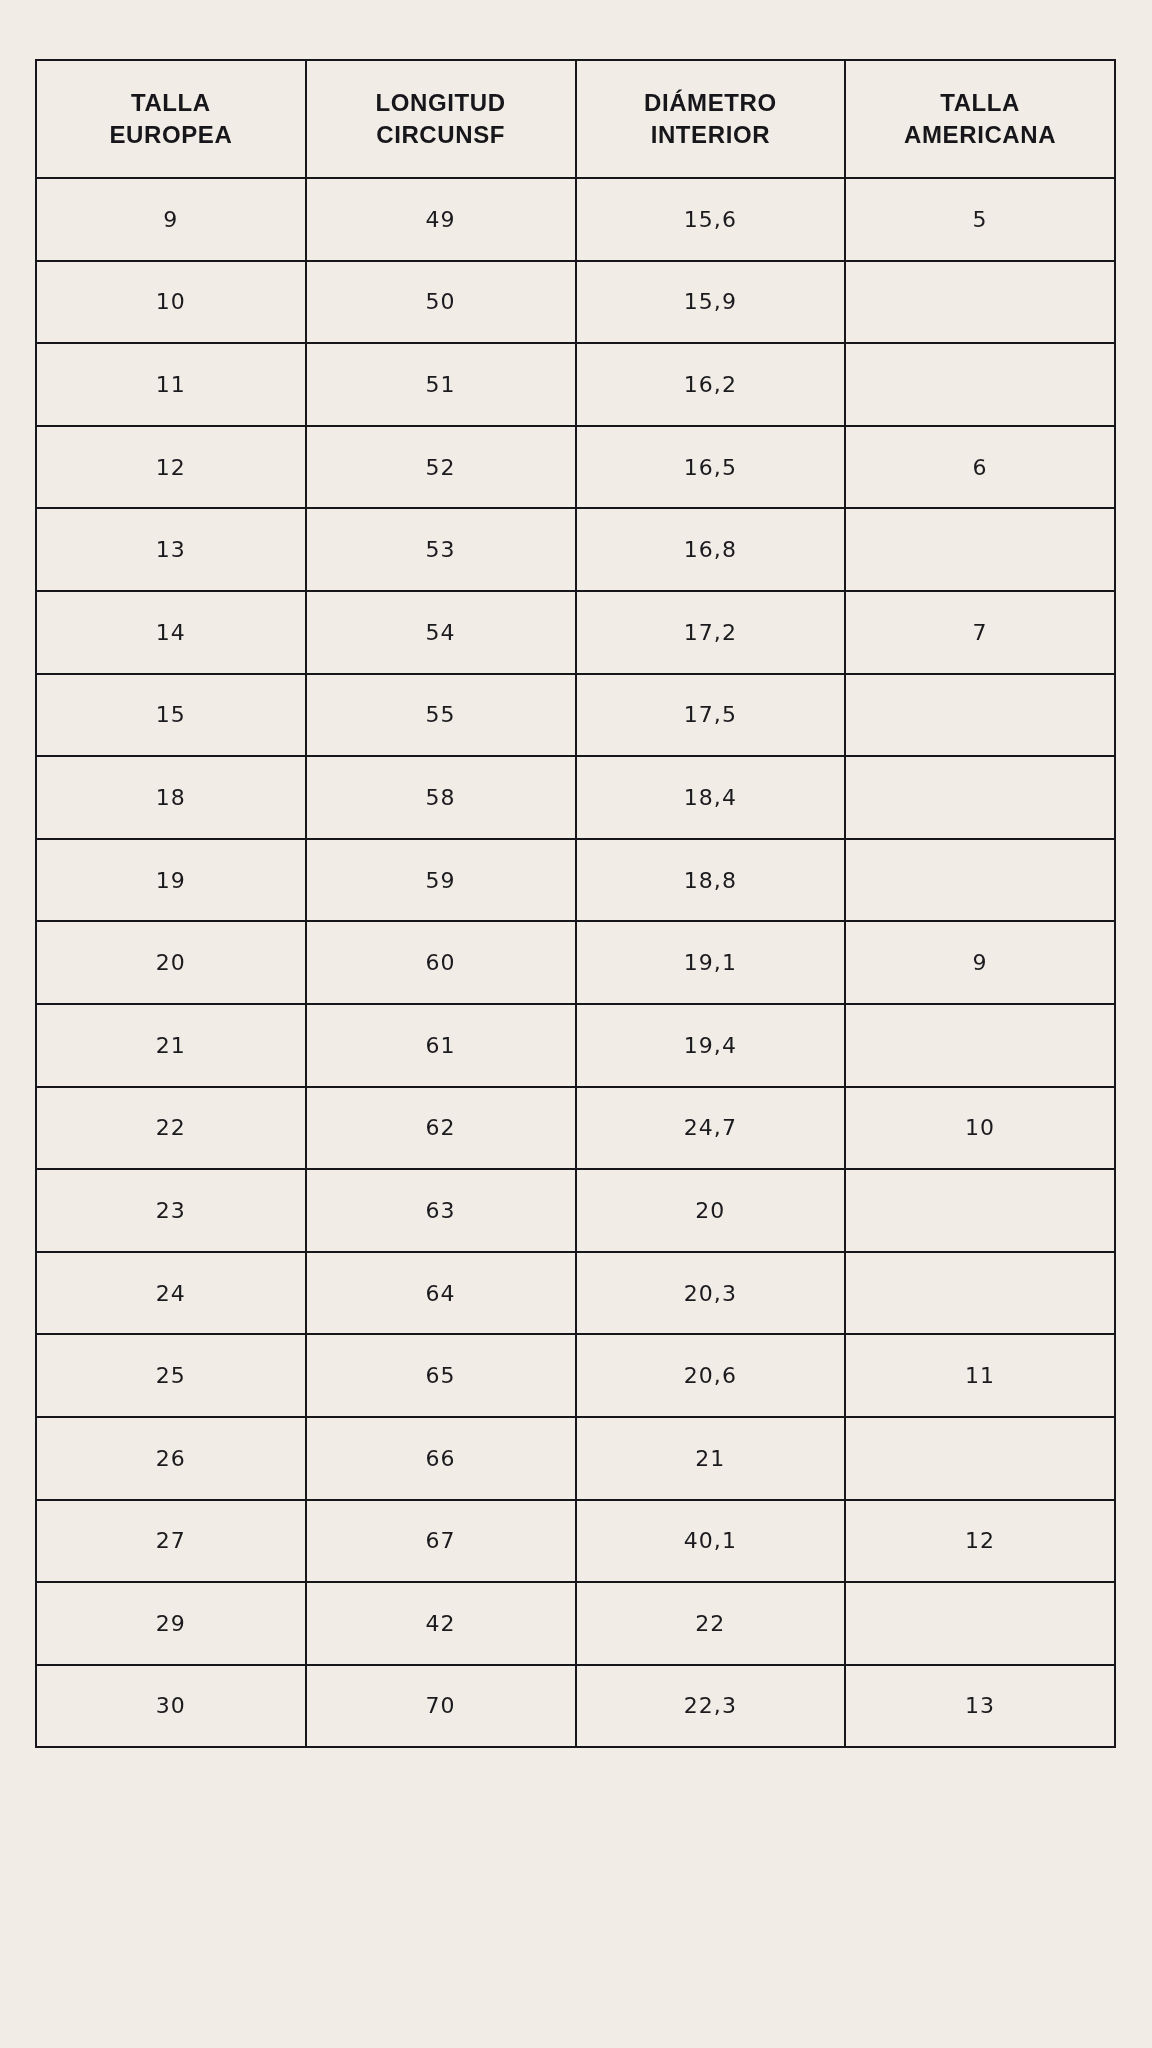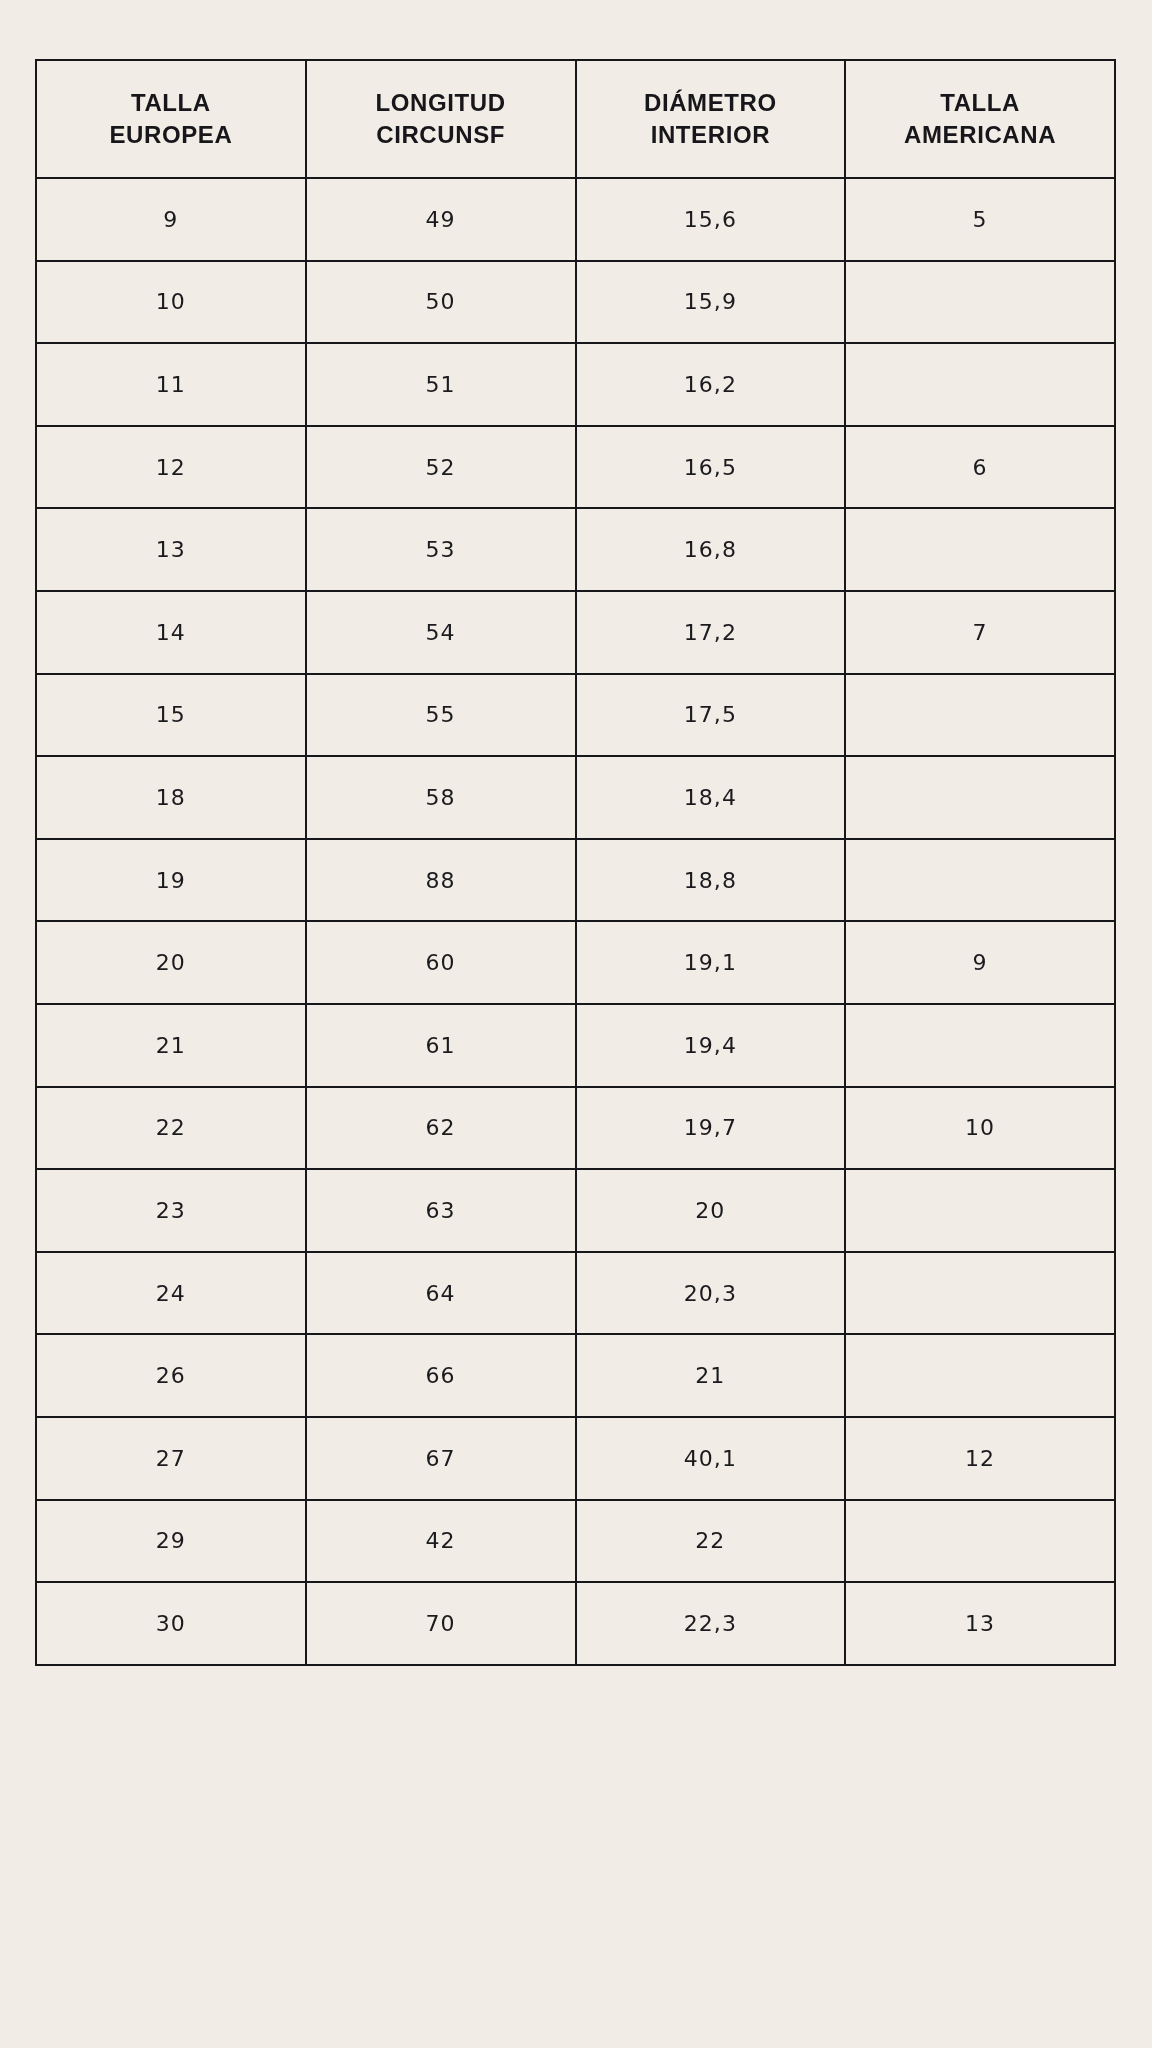--- a/index.html
+++ b/index.html
@@ -152,53 +152,59 @@
           <td class="empty"></td>
         </tr>
         <tr>
           <td>18</td>
           <td>58</td>
           <td>18,4</td>
           <td class="empty"></td>
         </tr>
         <tr>
           <td>19</td>
-          <td>88</td>
+          <td>59</td>
           <td>18,8</td>
           <td class="empty"></td>
         </tr>
         <tr>
           <td>20</td>
           <td>60</td>
           <td>19,1</td>
           <td>9</td>
         </tr>
         <tr>
           <td>21</td>
           <td>61</td>
           <td>19,4</td>
           <td class="empty"></td>
         </tr>
         <tr>
           <td>22</td>
           <td>62</td>
-          <td>19,7</td>
+          <td>24,7</td>
           <td>10</td>
         </tr>
         <tr>
           <td>23</td>
           <td>63</td>
           <td>20</td>
           <td class="empty"></td>
         </tr>
         <tr>
           <td>24</td>
           <td>64</td>
           <td>20,3</td>
           <td class="empty"></td>
+        </tr>
+        <tr>
+          <td>25</td>
+          <td>65</td>
+          <td>20,6</td>
+          <td>11</td>
         </tr>
         <tr>
           <td>26</td>
           <td>66</td>
           <td>21</td>
           <td class="empty"></td>
         </tr>
         <tr>
           <td>27</td>
           <td>67</td>

